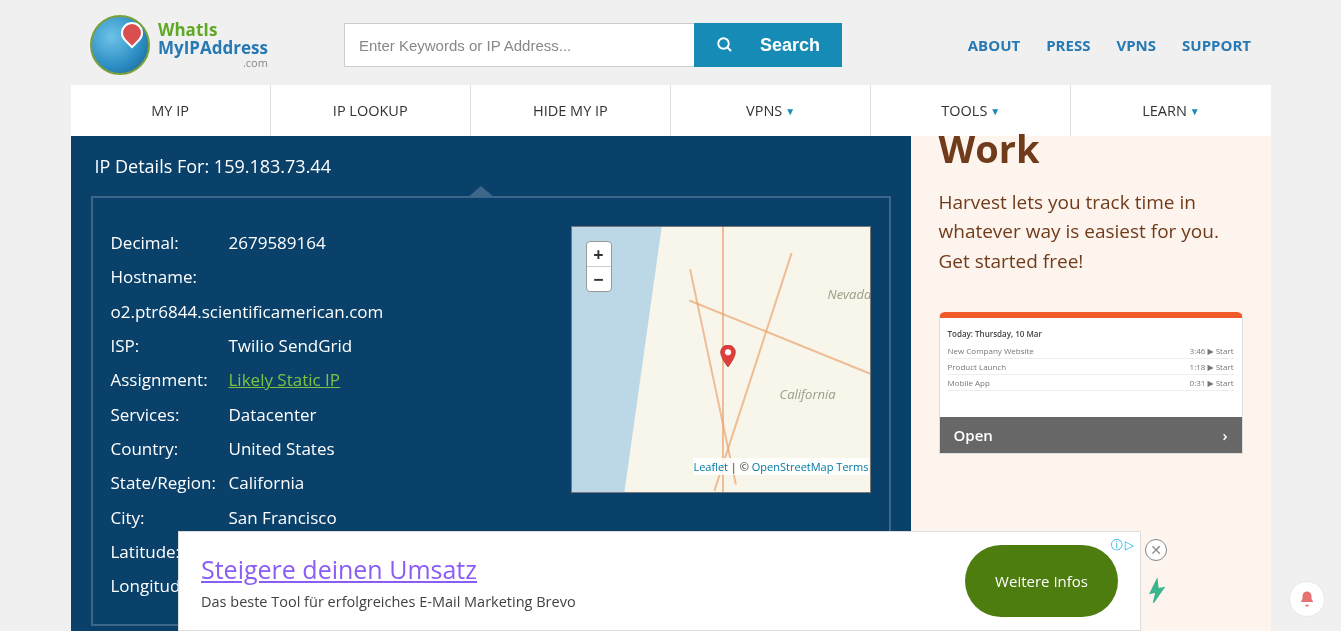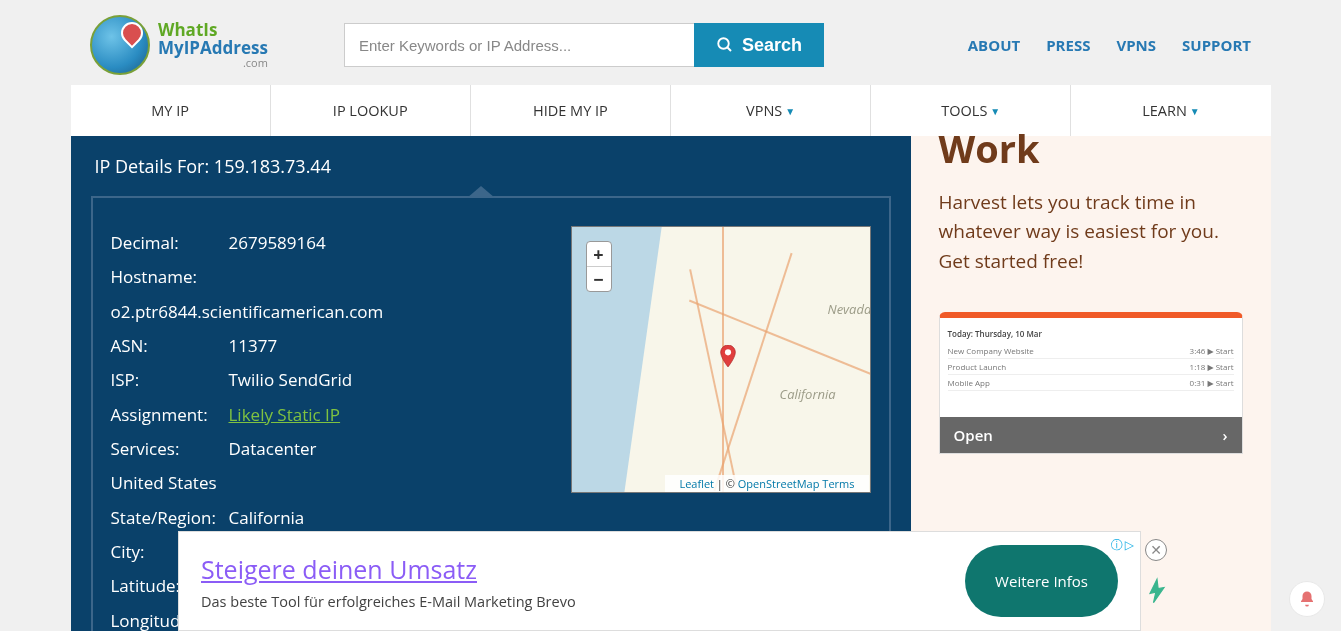--- a/index.html
+++ b/index.html
@@ -11,21 +11,21 @@
 .logo-globe { width: 60px; height: 60px; border-radius: 50%; background: radial-gradient(circle at 35% 35%, #6ec3e8, #2a8cc2 60%, #1a5a85); position: relative; border: 2px solid #7aa039; }
 .logo-globe::after { content: ""; position: absolute; top: 5px; right: 5px; width: 18px; height: 18px; background: #d94f4f; border-radius: 50% 50% 50% 0; transform: rotate(-45deg); border: 2px solid #fff; }
 .logo-text { line-height: 1.05; font-weight: 700; font-size: 17px; }
 .logo-text .w1 { color: #5fa824; }
 .logo-text .w2 { color: #2779b3; }
 .logo-text .sub { color: #888; font-size: 11px; font-weight: 400; text-align: right; }
 
 .search-wrap { display: flex; margin-left: 56px; }
 .search-input { width: 350px; height: 44px; border: 1px solid #ccc; border-right: none; padding: 0 14px; font-size: 15px; color: #555; outline: none; }
 .search-input::placeholder { color: #888; }
-.search-btn { height: 44px; background: #168bb5; color: #fff; border: none; padding: 0 22px; font-size: 18px; font-weight: 700; cursor: pointer; display: flex; align-items: center; gap: 8px; }
+.search-btn { height: 44px; background: #168bb5; color: #fff; border: none; padding: 0 22px; font-size: 18px; font-weight: 700; cursor: pointer; display: flex; align-items: center; gap: 26px; }
 .search-btn svg { width: 18px; height: 18px; fill: none; stroke: #fff; stroke-width: 2.5; }
 
 .top-links { margin-left: auto; display: flex; gap: 26px; }
 .top-links a { color: #2779b3; font-weight: 700; font-size: 15px; text-decoration: none; }
 
 
 .nav { display: flex; background: #fff; width: 1200px; margin: 0 auto; }
 .nav-item { flex: 1; text-align: center; padding: 16px 0; font-weight: 400; font-size: 14.5px; color: #333; border-right: 1px solid #e0e0e0; cursor: pointer; position: relative; }
 .nav-item:last-child { border-right: none; }
 .nav-item .caret { color: #168bb5; font-size: 10px; margin-left: 3px; vertical-align: 1px; }
@@ -45,38 +45,38 @@
 
 
 .map-box { width: 300px; height: 267px; background: #eef1e4; border: 1px solid #777; position: relative; overflow: hidden; flex-shrink: 0; }
 .map-bg { position: absolute; inset: 0; }
 .map-label { position: absolute; font-style: italic; color: #9c9c88; font-size: 13px; }
 .map-marker { position: absolute; width: 16px; height: 22px; left: 148px; top: 118px; }
 .map-marker svg { width: 100%; height: 100%; }
 .zoom-ctrl { position: absolute; top: 14px; left: 14px; width: 26px; background: #fff; border: 1px solid #999; border-radius: 4px; font-size: 18px; line-height: 1; text-align: center; font-weight: 700; color: #333; }
 .zoom-ctrl div { padding: 3px 0; cursor: pointer; }
 .zoom-ctrl div:first-child { border-bottom: 1px solid #ccc; }
-.map-attrib { position: absolute; bottom: 0; right: 1px; background: rgba(255,255,255,0.85); font-size: 11px; padding: 1px 14px; color: #333; }
+.map-attrib { position: absolute; bottom: 17px; right: 1px; background: rgba(255,255,255,0.85); font-size: 11px; padding: 1px 0; color: #333; }
 .map-attrib a { color: #0078a8; text-decoration: none; }
 
 
 .sidebar { flex: 1; background: #fdf4ee; padding: 0 28px 10px; position: relative; }
 .ad-h { font-size: 38px; font-weight: 700; color: #703b1b; margin: -8px 0 18px; line-height: 1.1; }
 .ad-p { color: #703b1b; font-size: 19px; line-height: 1.55; }
 .ad-img { margin-top: 36px; height: 142px; background: #fff; border: 1px solid #ddd; border-top: 6px solid #f05a28; position: relative; border-radius: 6px 6px 0 0; overflow: hidden; }
 .ad-img-overlay { position: absolute; left: 0; right: 0; bottom: 0; height: 36px; background: rgba(60,60,60,0.78); color: #fff; display: flex; align-items: center; padding: 0 14px; font-size: 15px; font-weight: 600; justify-content: space-between; }
 .ad-img-rows { padding: 10px 8px; font-size: 8px; color: #777; }
 .ad-img-date { font-weight: 600; margin-bottom: 4px; color: #444; }
 .ad-row-item { display:flex; justify-content:space-between; padding:2px 0; border-bottom:1px solid #eee; }
 
 
 .bottom-ad { position: absolute; left: 178px; right: 200px; bottom: 0; height: 100px; background: #fff; border: 1px solid #ddd; display: flex; align-items: center; padding: 0 22px; }
 .bottom-ad-title { font-size: 25px; color: #8b5cf6; text-decoration: underline; font-weight: 400; margin-bottom: 6px; }
 .bottom-ad-sub { font-size: 14.5px; color: #424242; }
-.bottom-ad-btn { margin-left: auto; background: #0f766e; color: #fff; border-radius: 50px; padding: 26px 30px; font-size: 15px; font-weight: 400; cursor: pointer; }
+.bottom-ad-btn { margin-left: auto; background: #4d7c0f; color: #fff; border-radius: 50px; padding: 26px 30px; font-size: 15px; font-weight: 400; cursor: pointer; }
 .ad-info-icon { position: absolute; top: 4px; right: 6px; display: flex; gap: 2px; }
 .ad-info-icon span { font-size: 12px; color: #17aee4; }
 
 .close-x { position: absolute; right: 174px; bottom: 70px; width: 22px; height: 22px; border: 1.5px solid #888; border-radius: 50%; color: #888; font-size: 14px; text-align: center; line-height: 19px; cursor: pointer; background:#fff; }
 .fs-icon { position: absolute; right: 170px; bottom: 26px; width: 28px; height: 28px; cursor: pointer; }
 .fs-icon svg { width: 100%; height: 100%; stroke: #3ab58e; fill: #3ab58e; }
 
 .bell-icon { position: absolute; right: 16px; bottom: 14px; width: 36px; height: 36px; border-radius: 50%; background: #fff; border: 1px solid #e8e8e8; display: flex; align-items: center; justify-content: center; }
 .bell-icon svg { width: 18px; height: 18px; fill: #e57171; }
 
@@ -126,36 +126,33 @@
   <div class="ip-panel">
     <div class="ip-title">IP Details For: 159.183.73.44</div>
     <div class="ip-card">
       <div class="ip-fields">
         <div class="ip-row">
             <span class="ip-label">Decimal:</span>
             <span class="ip-value">2679589164</span>
           </div>
         <div><span>Hostname:</span><br><span class="ip-host">o2.ptr6844.scientificamerican.com</span></div>
         <div class="ip-row">
-            <span class="ip-label">ASN:</span>
-            <span class="ip-value">11377</span>
-          </div>
-        <div class="ip-row">
             <span class="ip-label">ISP:</span>
             <span class="ip-value">Twilio SendGrid</span>
           </div>
         <div class="ip-row">
             <span class="ip-label">Assignment:</span>
             <a class="ip-link">Likely Static IP</a>
           </div>
         <div class="ip-row">
             <span class="ip-label">Services:</span>
             <span class="ip-value">Datacenter</span>
           </div>
         <div class="ip-row">
+            <span class="ip-label">Country:</span>
             <span class="ip-value">United States</span>
           </div>
         <div class="ip-row">
             <span class="ip-label">State/Region:</span>
             <span class="ip-value">California</span>
           </div>
         <div class="ip-row">
             <span class="ip-label">City:</span>
             <span class="ip-value">San Francisco</span>
           </div>
@@ -175,21 +172,21 @@
           <div style="position:absolute;left:0;top:0;width:300px;height:267px;background:#bcd8e6;"></div>
 
           <div style="position:absolute;left:70px;top:-20px;width:300px;height:320px;background:#f8f6ea;transform:skewX(-8deg);"></div>
           <div style="position:absolute;left:100px;top:180px;width:260px;height:140px;background:#f8f6ea;"></div>
 
           <div class="road" style="left:150px;top:0;width:2px;height:267px;"></div>
           <div class="road" style="left:110px;top:110px;width:200px;height:2px;transform:rotate(22deg);"></div>
           <div class="road" style="left:140px;top:40px;width:2px;height:220px;transform:rotate(-12deg);"></div>
           <div class="road" style="left:180px;top:20px;width:2px;height:250px;transform:rotate(18deg);"></div>
         </div>
-        <div class="map-label" style="top:73px;left:256px;">Nevada</div>
+        <div class="map-label" style="top:58px;left:256px;">Nevada</div>
         <div class="map-label" style="top:158px;left:208px;">California</div>
         <div class="map-marker">
           <svg viewBox="0 0 24 36">
               <path fill="#e03e3e" stroke="#a52020" d="M12 0C5.4 0 0 5.4 0 12c0 9 12 24 12 24s12-15 12-24C24 5.4 18.6 0 12 0z"></path>
               <circle cx="12" cy="12" r="5" fill="#fff"></circle>
             </svg>
         </div>
         <div class="zoom-ctrl">
           <div>+</div>
           <div>−</div>

